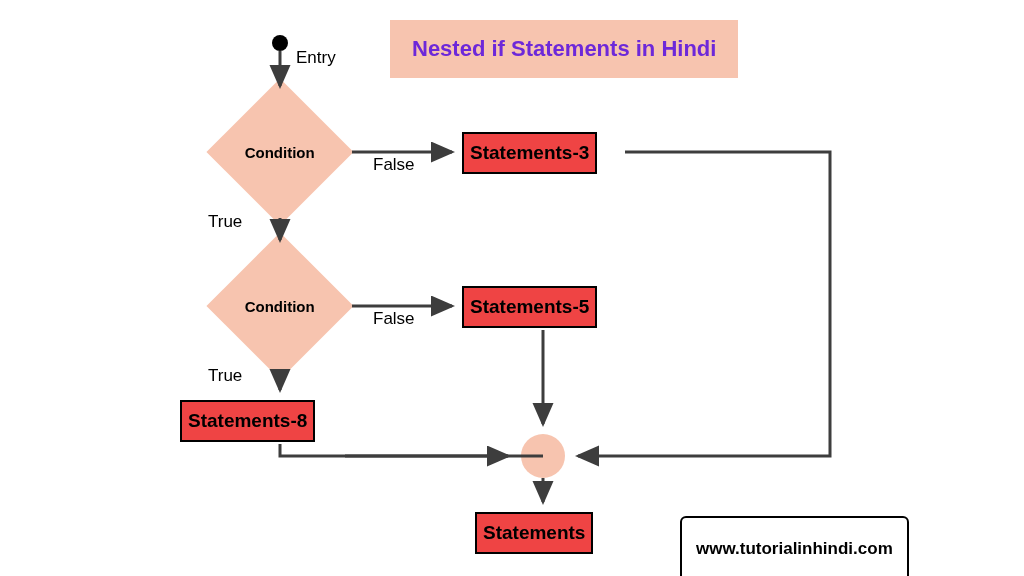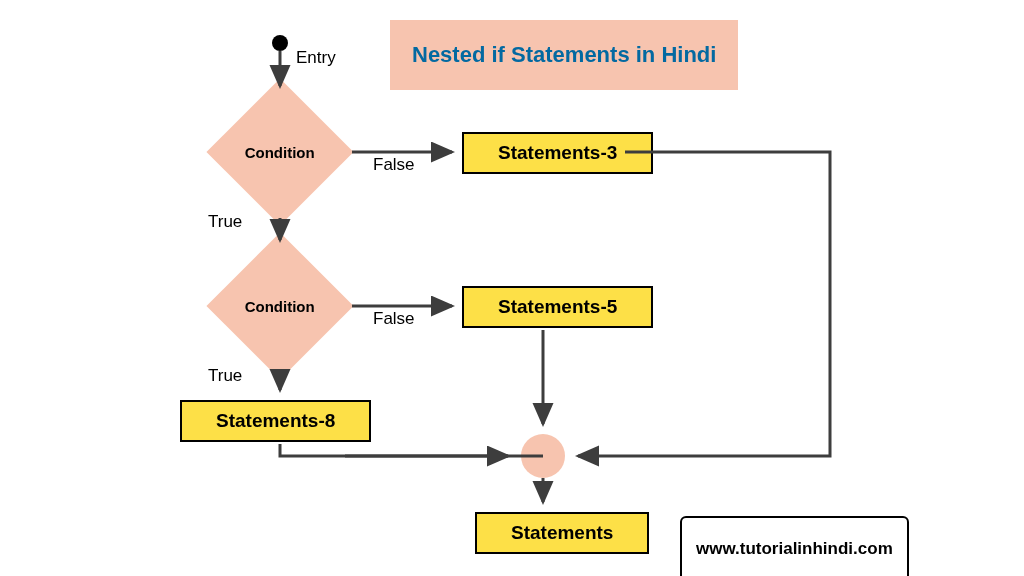--- a/index.html
+++ b/index.html
@@ -6,45 +6,45 @@
     body {
       width: 1024px;
       height: 576px;
       background: #ffffff;
       font-family: Arial, Helvetica, sans-serif;
       position: relative;
     }
     .title-box {
       position: absolute;
       background: #f7c4af;
-      padding: 22px 22px;
+      padding: 16px 22px;
       font-size: 22px;
       font-weight: bold;
-      color: #0369a1;
+      color: #6d28d9;
     }
     .diamond {
       position: absolute;
       width: 104px;
       height: 104px;
       background: #f7c4af;
       transform: rotate(45deg);
       display: flex;
       align-items: center;
       justify-content: center;
     }
     .diamond span {
       transform: rotate(-45deg);
       font-size: 15px;
       font-weight: bold;
     }
     .rect {
       position: absolute;
       border: 2px solid #000;
-      background: #fde047;
-      padding: 8px 34px;
+      background: #ef4444;
+      padding: 8px 6px;
       font-size: 19px;
       font-weight: bold;
       text-align: center;
     }
     .circle-small {
       position: absolute;
       width: 16px;
       height: 16px;
       background: #000;
       border-radius: 50%;

